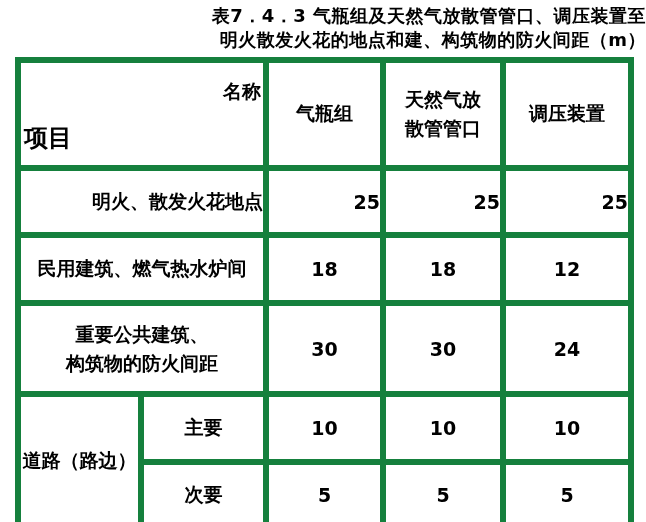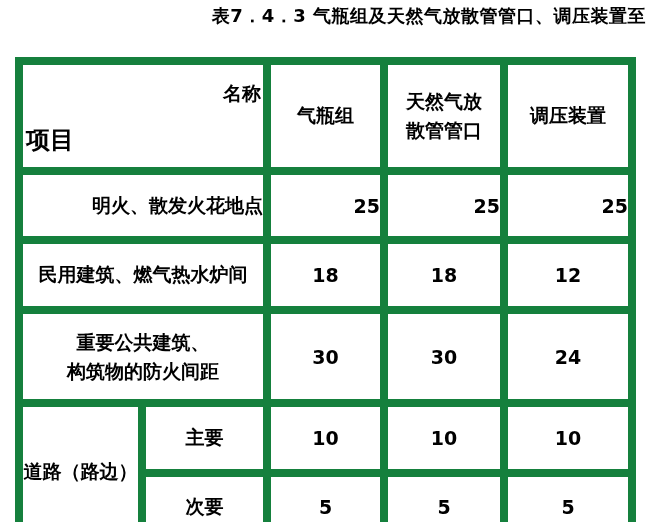--- a/index.html
+++ b/index.html
@@ -25,21 +25,21 @@
   }
   table.main-table {
     position: absolute;
     left: 15px;
     top: 57px;
     border-collapse: collapse;
     table-layout: fixed;
     width: 613px;
   }
   table.main-table td {
-    border: 8px solid #15803d;
+    border: 6px solid #15803d;
     text-align: center;
     vertical-align: middle;
     font-size: 19px;
     padding: 0;
     overflow: hidden;
   }
   tr.rh  td { height: 102px; }
   tr.r1  td { height: 61px; text-align: right; }
   tr.r2  td { height: 62px; }
   tr.r3  td { height: 85px; }
@@ -51,20 +51,21 @@
   .corner-name    { position: absolute; top: 16px;  right: 2px; font-size: 19px; }
   .corner-project { position: absolute; top: 59px; left: 3px;  font-size: 24px; }
 </style>
 </head>
 <body>
 
 <div class="page">
 
   <div class="title">
     <div>表7．4．3 气瓶组及天然气放散管管口、调压装置至</div>
+    <div>明火散发火花的地点和建、构筑物的防火间距（m）</div>
   </div>
 
   <table class="main-table">
     <colgroup>
       <col style="width:123px">
       <col style="width:125px">
       <col style="width:117px">
       <col style="width:120px">
       <col style="width:128px">
     </colgroup>

